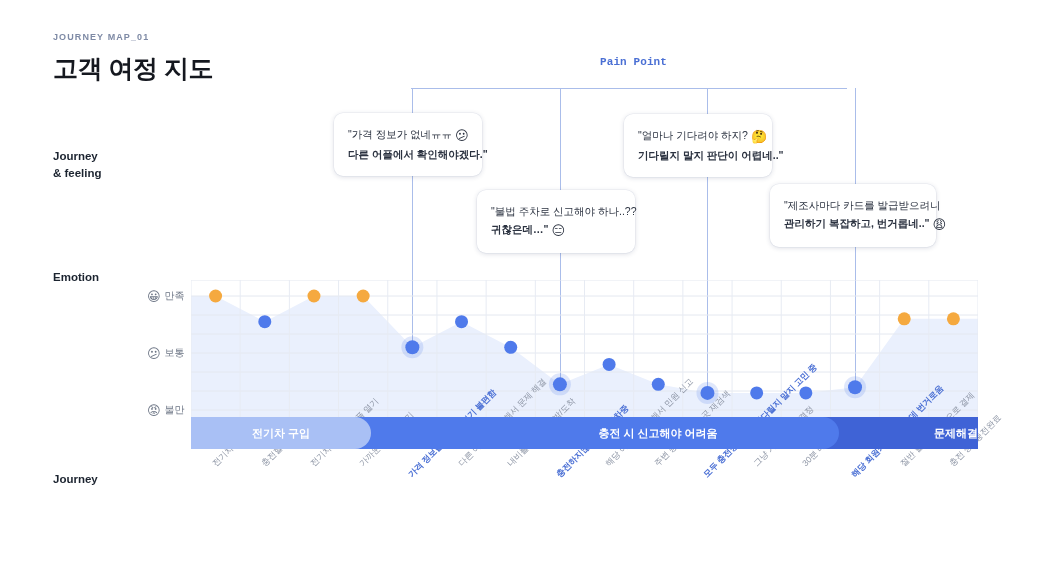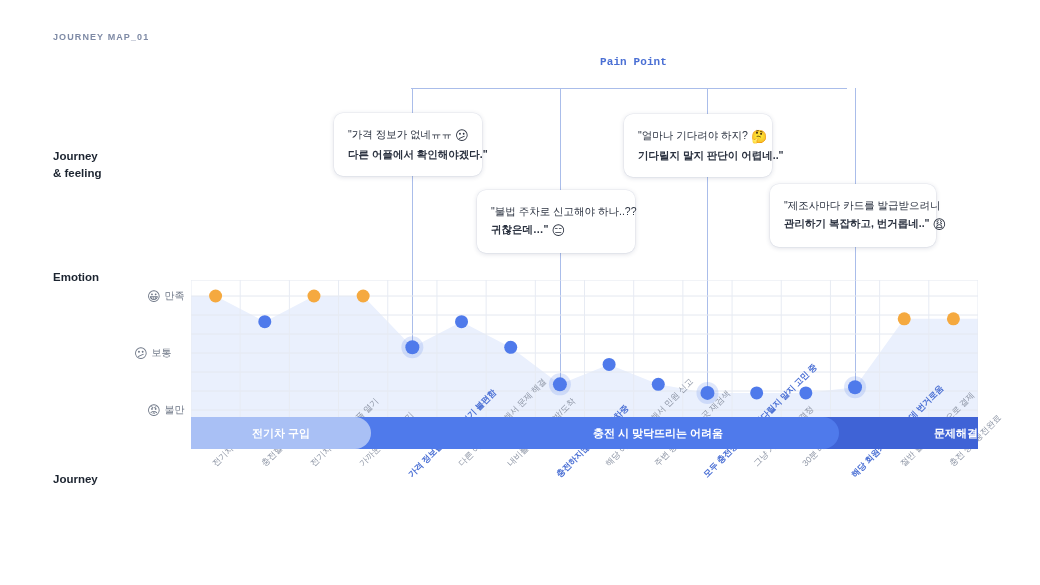--- a/index.html
+++ b/index.html
@@ -100,20 +100,21 @@
     line-height:10px;
   }
   .tick.pain{color:#4a6fd4;font-weight:700;}
 </style>
 </head>
 <body>
 
 <div id="root">
 
   <div class="eyebrow">JOURNEY MAP_01</div>
+  <div class="page-title">고객 여정 지도</div>
 
   <div class="row-label" id="lbl-thought">
     <div>Journey</div>
     <div>&amp; feeling</div>
   </div>
   <div class="row-label" id="lbl-emotion">Emotion</div>
   <div class="row-label" id="lbl-journey">Journey</div>
 
   <div class="painpoint-label">Pain Point</div>
   <div class="pp-hline"></div>
@@ -138,21 +139,21 @@
         <div class="l2">기다릴지 말지 판단이 어렵네.."</div>
       </div>
       <div class="bubble" id="bub3" style="left: 762px; top: 184px; width: 166px;">
         <div class="l1">"제조사마다 카드를 발급받으려니</div>
         <div class="l2">관리하기 복잡하고, 번거롭네.."<span class="emo">😩</span></div>
       </div>
     </div>
 
   <div id="yaxis">
       <div class="ylab" style="left: 139px; top: 289px;"><span class="ye">😀</span><span>만족</span></div>
-      <div class="ylab" style="left: 126px; top: 346px;"><span class="ye">😕</span><span>보통</span></div>
+      <div class="ylab" style="left: 139px; top: 346px;"><span class="ye">😕</span><span>보통</span></div>
       <div class="ylab" style="left: 139px; top: 403px;"><span class="ye">😡</span><span>불만</span></div>
     </div>
 
   <div id="chart">
       <svg width="787" height="137">
         <polygon points="0,16 24.59375,16 73.78125,41.64999999999998 122.96875,16 172.15625,16 221.34375,67.30000000000001 270.53125,41.64999999999998 319.71875,67.30000000000001 368.90625,104.35000000000002 418.09375,84.39999999999998 467.28125,104.35000000000002 516.46875,112.89999999999998 565.65625,112.89999999999998 614.84375,112.89999999999998 664.03125,107.19999999999999 713.21875,38.80000000000001 762.40625,38.80000000000001 787,38.80000000000001 787,137 0,137" fill="#eaf0fd"></polygon>
         <line x1="0" x2="787" y1="16" y2="16" stroke="#e4e8f0" stroke-width="1"></line>
         <line x1="0" x2="787" y1="35" y2="35" stroke="#e4e8f0" stroke-width="1"></line>
         <line x1="0" x2="787" y1="54" y2="54" stroke="#e4e8f0" stroke-width="1"></line>
         <line x1="0" x2="787" y1="73" y2="73" stroke="#e4e8f0" stroke-width="1"></line>
@@ -198,21 +199,21 @@
         <circle cx="713.21875" cy="38.80000000000001" r="6.5" fill="#f5a93f"></circle>
         <circle cx="762.40625" cy="38.80000000000001" r="6.5" fill="#f5a93f"></circle>
       </svg>
     </div>
 
   <div id="stages">
       <div class="stage" style="left: 183px; width: 180px; background: rgb(169, 192, 245); border-radius: 0px 16px 16px 0px; z-index: 3; justify-content: flex-start;">
         <span style="margin-left: 0px; width: 180px; text-align: center;">전기차 구입</span>
       </div>
       <div class="stage" style="left: 183px; width: 648px; background: rgb(79, 122, 235); border-radius: 0px 16px 16px 0px; z-index: 2; justify-content: flex-start;">
-        <span style="margin-left: 286px; width: 362px; text-align: center;">충전 시 맞닥뜨리는 어려움</span>
+        <span style="margin-left: 286px; width: 362px; text-align: center;">충전 시 신고해야 어려움</span>
       </div>
       <div class="stage" style="left: 183px; width: 787px; background: rgb(63, 99, 214); border-radius: 0px; z-index: 1; justify-content: flex-start;">
         <span style="margin-left: 640px; width: 147px; text-align: right;">문제해결</span>
       </div>
     </div>
 
   <div id="ticks">
       <div class="tick" style="left: 201.594px; top: 461px;">전기차 구입</div>
       <div class="tick" style="left: 250.781px; top: 461px;">충전할 때가 옴</div>
       <div class="tick" style="left: 299.969px; top: 461px;">전기차 충전소 어플 열기</div>

